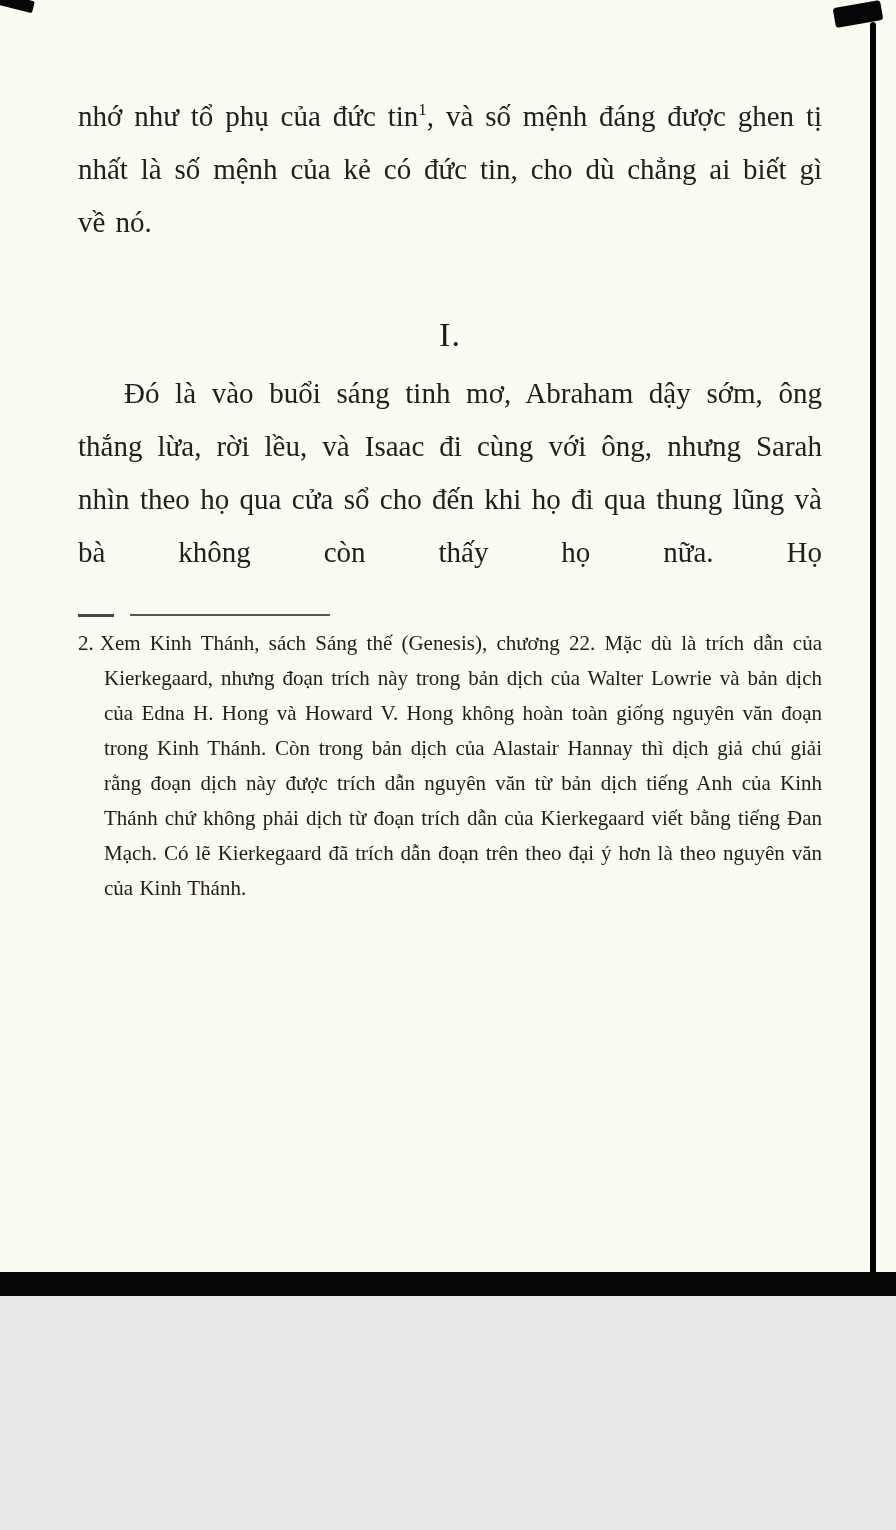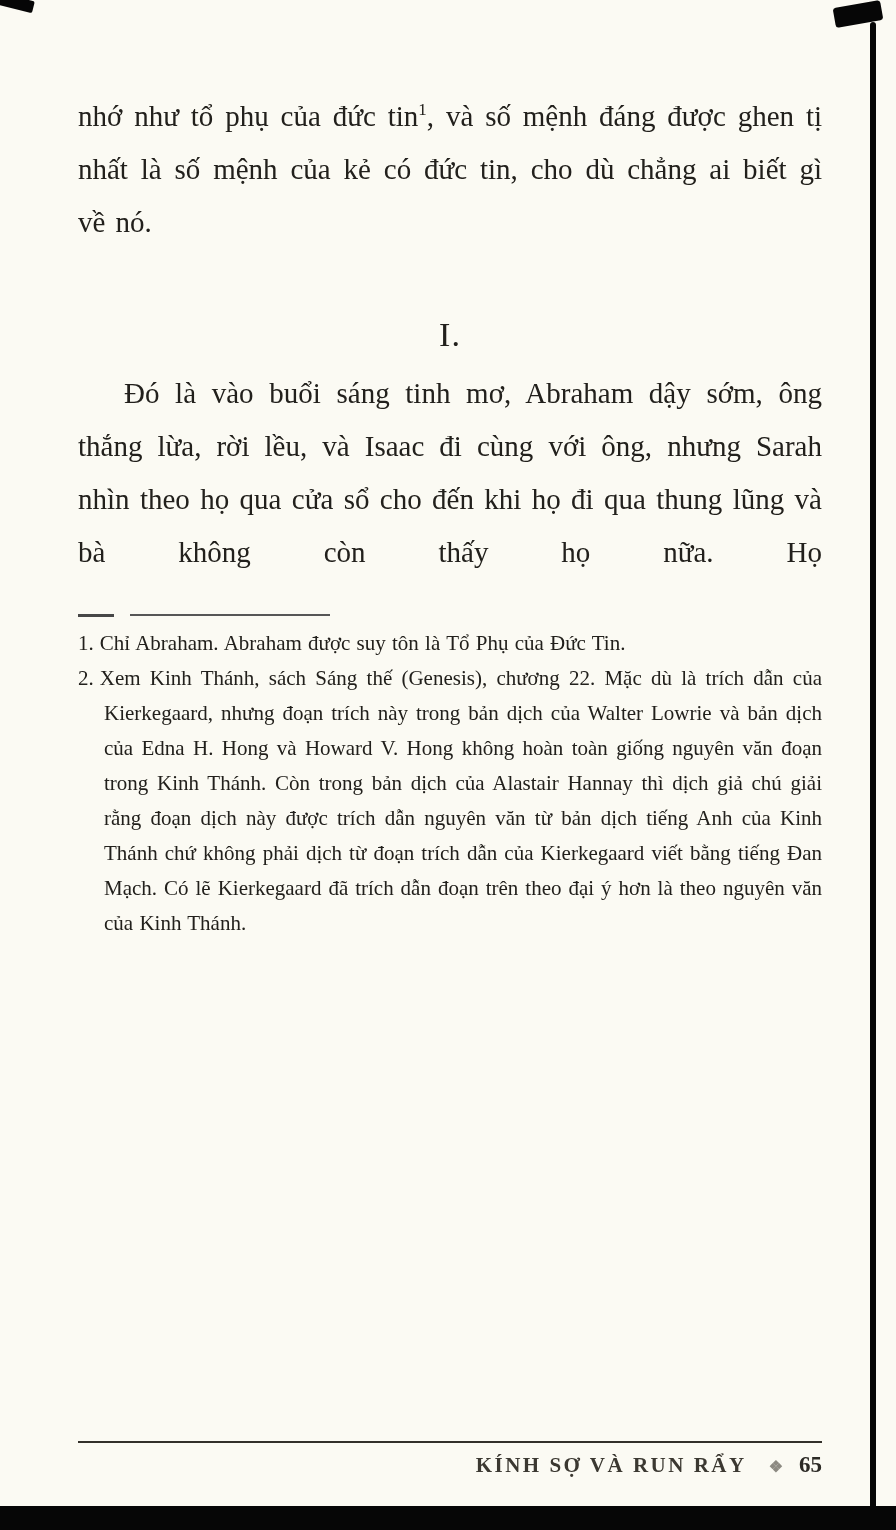--- a/index.html
+++ b/index.html
@@ -2,21 +2,21 @@
 <html><head>
 <meta charset="utf-8">
 <title>Scanned book page</title>
 <style>
   html, body { margin: 0; padding: 0; background: #e9e9e9; }
   * { box-sizing: border-box; }
 
   .page {
     position: relative;
     width: 896px;
-    height: 1530px;
+    height: 1296px;
     margin: 0 auto;
     background: #fbfaf3;
     overflow: hidden;
     font-family: "Liberation Serif", "DejaVu Serif", serif;
     color: #22201c;
   }
 
   .text-col { position: absolute; left: 78px; top: 90px; width: 744px; }
 
   .body-para {
@@ -93,21 +93,20 @@
 
 
     <h2 class="section-heading">I.</h2>
 
 
     <p class="body-para indent para3 cont-last">Đó là vào buổi sáng tinh mơ, Abraham dậy sớm, ông thắng lừa, rời lều, và Isaac đi cùng với ông, nhưng Sarah nhìn theo họ qua cửa sổ cho đến khi họ đi qua thung lũng và bà không còn thấy họ nữa. Họ</p>
 
     <div class="fn-sep"><span class="seg1"></span><span class="seg2"></span></div>
 
     <div class="footnotes">
-      <p class="footnote"><span class="fn-marker">1.</span><span>Chỉ Abraham. Abraham được suy tôn là Tổ Phụ của Đức Tin.</span></p>
       <p class="footnote"><span class="fn-marker">2.</span><span>Xem Kinh Thánh, sách Sáng thế (Genesis), chương 22. Mặc dù là trích dẫn của Kierkegaard, nhưng đoạn trích này trong bản dịch của Walter Lowrie và bản dịch của Edna H. Hong và Howard V. Hong không hoàn toàn giống nguyên văn đoạn trong Kinh Thánh. Còn trong bản dịch của Alastair Hannay thì dịch giả chú giải rằng đoạn dịch này được trích dẫn nguyên văn từ bản dịch tiếng Anh của Kinh Thánh chứ không phải dịch từ đoạn trích dẫn của Kierkegaard viết bằng tiếng Đan Mạch. Có lẽ Kierkegaard đã trích dẫn đoạn trên theo đại ý hơn là theo nguyên văn của Kinh Thánh.</span></p>
     </div>
 
   </div>
 
   <div class="footer-rule"></div>
 
   <div class="page-footer">
     <span class="running-title">KÍNH SỢ VÀ RUN RẨY</span><span class="ornament">❖</span><span class="page-number">65</span>
   </div>

